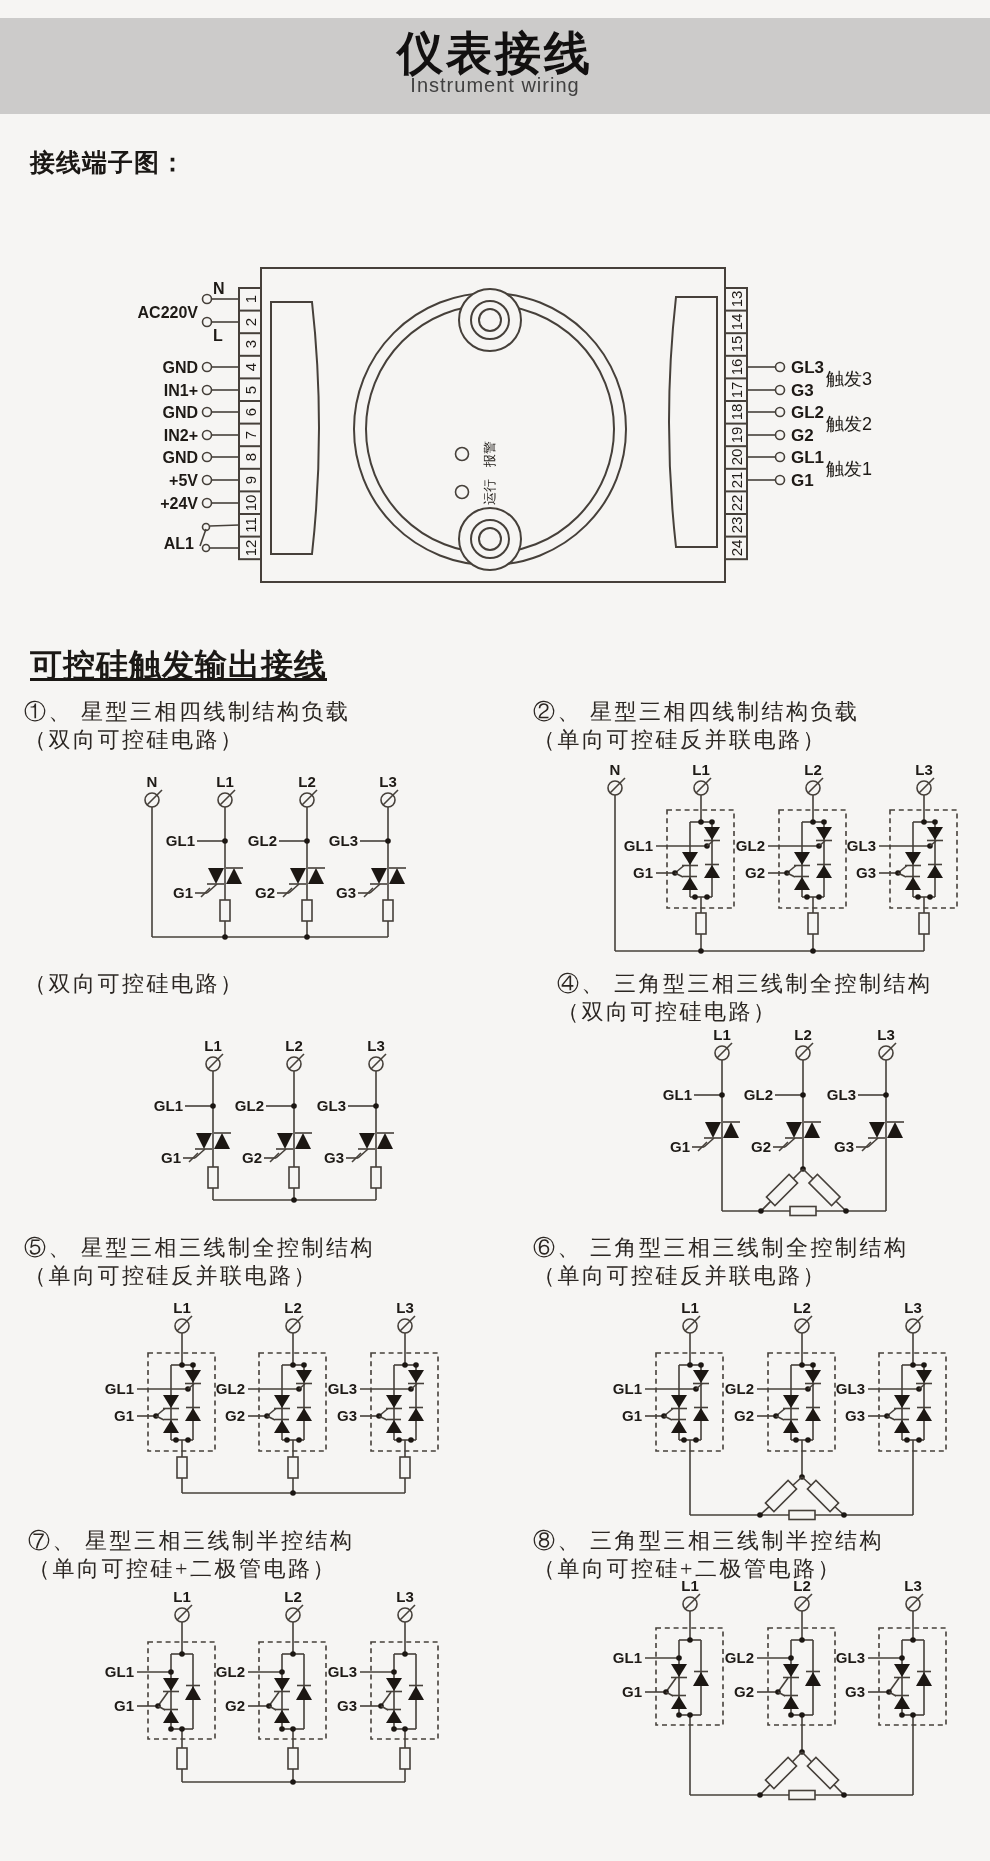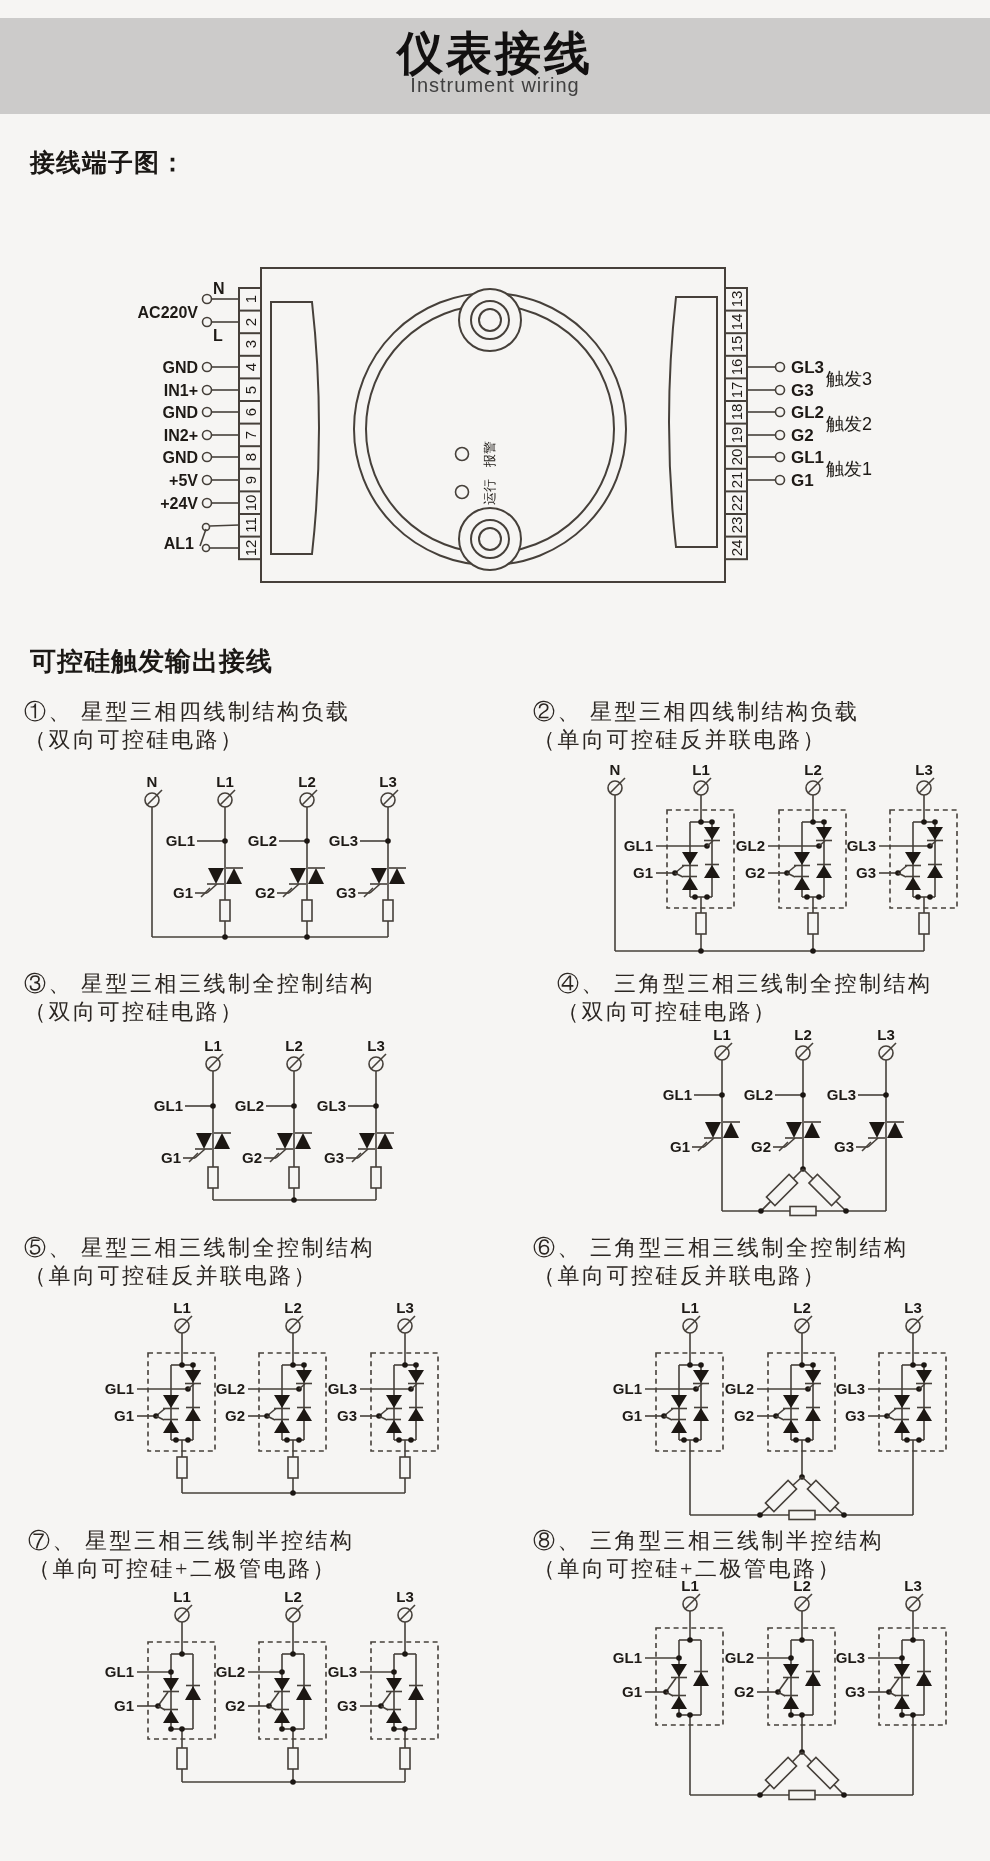--- a/index.html
+++ b/index.html
@@ -2,21 +2,21 @@
 <html><head>
 <meta charset="utf-8">
 <style>
   html,body{margin:0;padding:0;background:#e8e7e5;}
   .page{position:relative;width:990px;height:1861px;background:#f6f5f3;
         font-family:"Liberation Sans",sans-serif;overflow:hidden;}
   .band{position:absolute;left:0;top:18px;width:990px;height:96px;background:#cccbca;text-align:center;}
   .title{margin:0;padding-top:10px;font-size:46px;font-weight:700;letter-spacing:3px;color:#121010;line-height:50px;}
   .subtitle{margin-top:-4px;font-size:20px;letter-spacing:1px;color:#404040;line-height:22px;}
   .h1{position:absolute;left:30px;font-size:25px;font-weight:700;color:#1b1815;letter-spacing:1px;}
-  .h2{font-size:26px;}
+  .h2{font-size:32px;text-decoration:underline;}
   .cap{position:absolute;font-family:"Liberation Serif",serif;font-size:22px;line-height:27.5px;
        letter-spacing:2.5px;color:#2b2622;white-space:nowrap;}
   svg.art{position:absolute;left:0;top:0;}
   .ln{stroke:#46403a;stroke-width:1.6;fill:none;}
   .ln2{stroke:#46403a;stroke-width:2;fill:none;}
   .bgf{fill:#f6f5f3;}
   .dsh{stroke-dasharray:5 3.8;}
   .fl{fill:#1c1713;stroke:none;}
   .dt{fill:#1c1713;stroke:none;}
   .rfill{fill:#f6f5f3;stroke:#46403a;stroke-width:1.6;}
@@ -43,21 +43,20 @@
 
   <div class="cap" style="left:24px;top:698px">
     <div>①、 星型三相四线制结构负载</div>
     <div>（双向可控硅电路）</div>
   </div>
   <div class="cap" style="left:533px;top:698px">
     <div>②、 星型三相四线制结构负载</div>
     <div>（单向可控硅反并联电路）</div>
   </div>
   <div class="cap" style="left:24px;top:970px">
-    <div>③、 星型三相三线制全控制结构</div>
     <div>（双向可控硅电路）</div>
   </div>
   <div class="cap" style="left:557px;top:970px">
     <div>④、 三角型三相三线制全控制结构</div>
     <div>（双向可控硅电路）</div>
   </div>
   <div class="cap" style="left:24px;top:1234px">
     <div>⑤、 星型三相三线制全控制结构</div>
     <div>（单向可控硅反并联电路）</div>
   </div>

